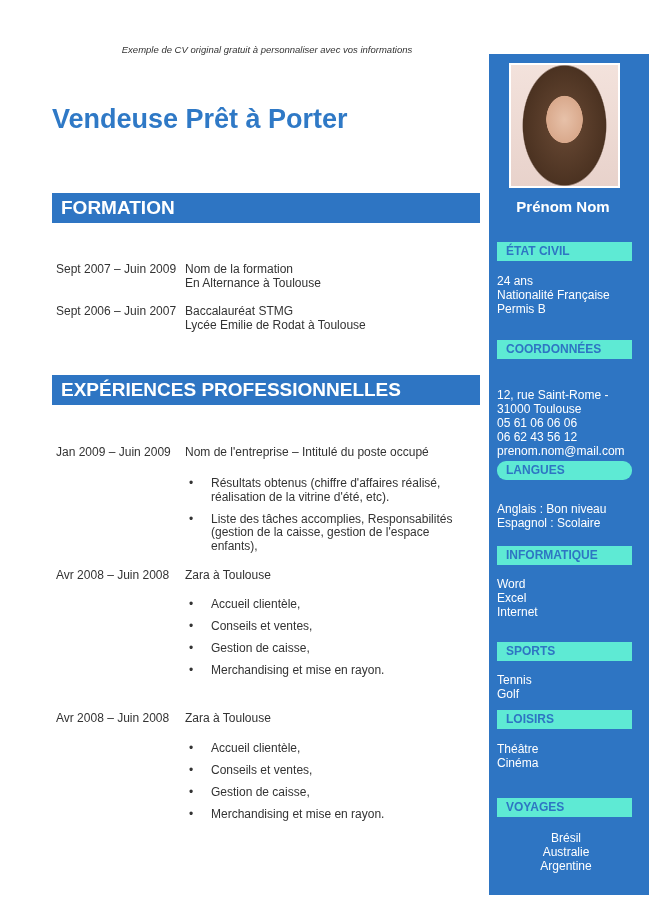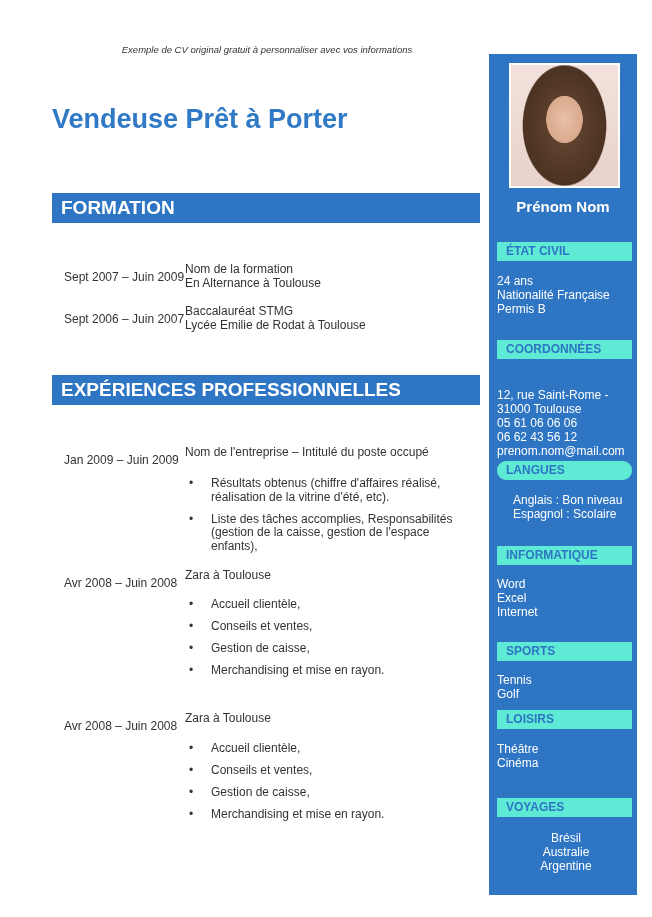--- a/index.html
+++ b/index.html
@@ -7,29 +7,29 @@
   body { position: relative; font-family: "Liberation Sans", sans-serif; color: #333; }
 
   .tagline { position: absolute; left: 52px; top: 44px; width: 430px; text-align: center;
     font-size: 9.5px; font-style: italic; color: #333; }
   .job-title { position: absolute; left: 52px; top: 104px; font-size: 27px; font-weight: bold; color: #2f79c6; }
 
   .section-bar { position: absolute; left: 52px; width: 428px; height: 30px; background: #2e75c3;
     color: #fff; font-weight: bold; font-size: 19px; padding-left: 9px; line-height: 30px; }
 
   .row { position: absolute; left: 52px; font-size: 12px; line-height: 13.5px; }
-  .row .date { position: absolute; left: 12px; top: 0; white-space: nowrap; margin-top: 8px; }
+  .row .date { position: absolute; left: 4px; top: 0; white-space: nowrap; }
   .row .content { position: absolute; left: 133px; top: 0; width: 300px; }
   .row .content .bold { font-weight: normal; }
 
   ul.bullets { position: absolute; left: 185px; width: 290px; list-style: none; font-size: 12px; line-height: 13.5px; }
   ul.bullets li { position: relative; padding-left: 26px; margin-bottom: 8.5px; }
   ul.bullets li::before { content: "•"; position: absolute; left: 4px; top: 0; }
 
-  .sidebar { position: absolute; left: 489px; top: 54px; width: 148px; height: 841px; background: #2e75c3; }
+  .sidebar { position: absolute; left: 489px; top: 54px; width: 160px; height: 841px; background: #2e75c3; }
   .photo { position: absolute; left: 20px; top: 9px; width: 111px; height: 125px; background: #fff; padding: 2px; }
   .photo-inner { width: 100%; height: 100%;
     background: radial-gradient(ellipse 28% 32% at 50% 45%, #e7c1a9 0%, #d9a98c 60%, transparent 62%),
                 radial-gradient(ellipse 55% 70% at 50% 50%, #6a4a35 0%, #4b3221 70%, transparent 72%),
                 linear-gradient(180deg, #f3e2dc 0%, #e8d2cb 100%); }
   .name { position: absolute; left: 0; top: 144px; width: 148px; text-align: center; color: #fff;
     font-weight: bold; font-size: 15px; }
   .sb-head { position: absolute; left: 8px; width: 135px; height: 19px; background: #5eead4; color: #2e75c3;
     font-weight: bold; font-size: 12px; line-height: 19px; padding-left: 9px; }
   .sb-text { position: absolute; left: 8px; width: 138px; color: #fff; font-size: 12px; line-height: 14px; }
@@ -113,21 +113,21 @@
   <div class="sb-head" style="top:286px;">COORDONNÉES</div>
   <div class="sb-text" style="top:334px;">
     <div>12, rue Saint-Rome -</div>
     <div>31000 Toulouse</div>
     <div>05 61 06 06 06</div>
     <div>06 62 43 56 12</div>
     <div>prenom.nom@mail.com</div>
   </div>
 
   <div class="sb-head" style="top:407px;border-radius:9px;">LANGUES</div>
-  <div class="sb-text" style="top:439px;margin-left:16px;">
+  <div class="sb-text" style="top:448px;">
     <div>Anglais : Bon niveau</div>
     <div>Espagnol : Scolaire</div>
   </div>
 
   <div class="sb-head" style="top:492px;">INFORMATIQUE</div>
   <div class="sb-text" style="top:523px;">
     <div>Word</div>
     <div>Excel</div>
     <div>Internet</div>
   </div>

